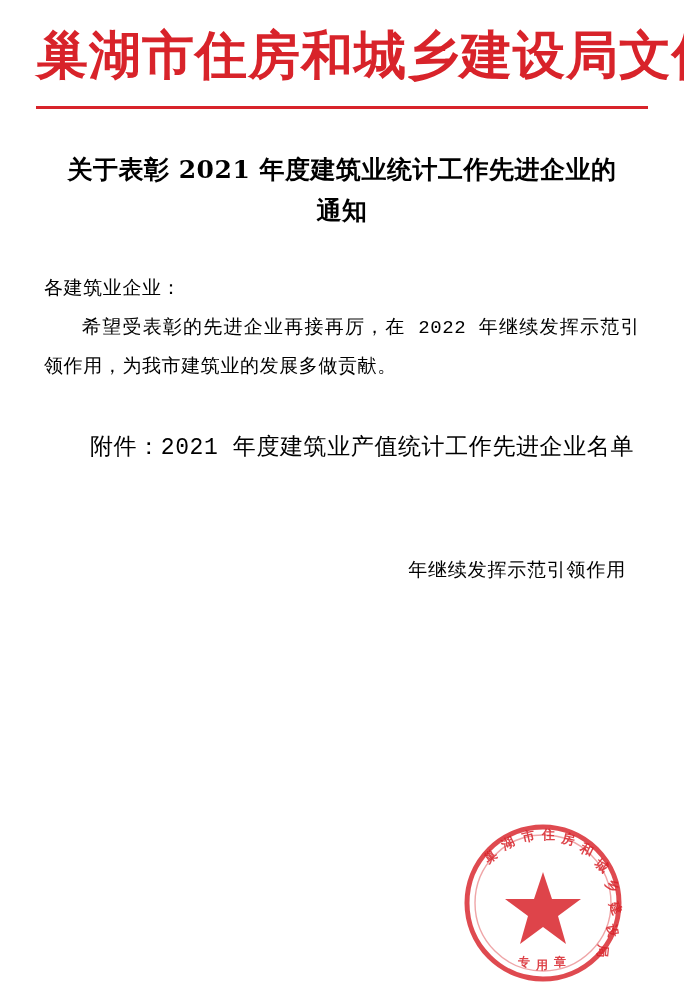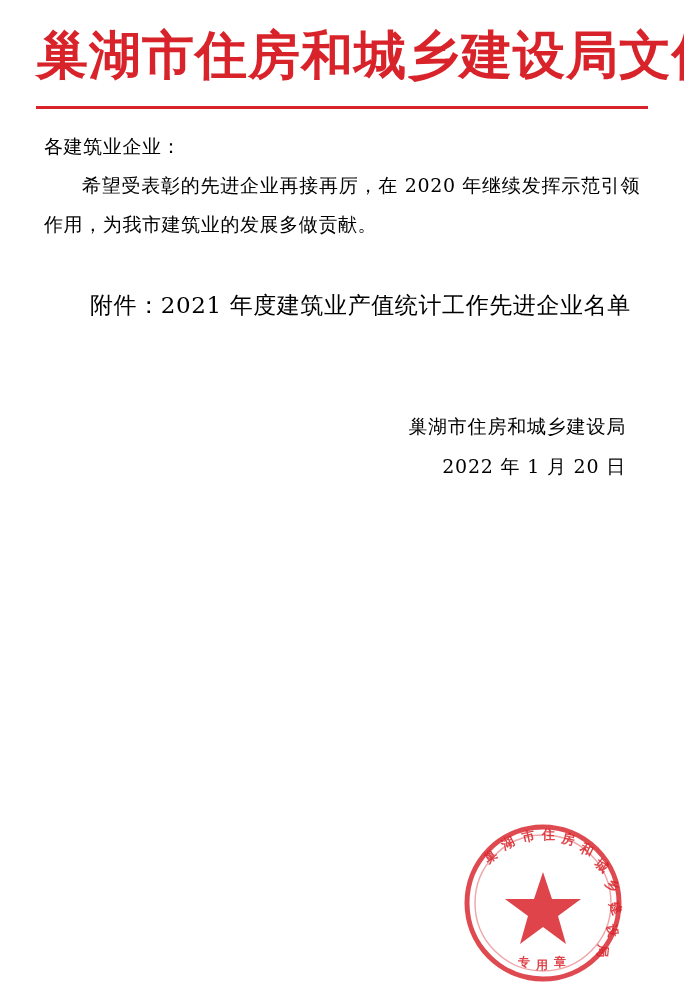--- a/index.html
+++ b/index.html
@@ -62,25 +62,26 @@
     text-align: center;
     font-weight: bold;
     font-size: 25px;
     line-height: 1.65;
     padding: 0 28px;
     letter-spacing: 0.5px;
   }
 
   
   .body-wrap {
-    margin-top: 18px;
+    margin-top: 38px;
     font-size: 19px;
     line-height: 2.05;
     letter-spacing: 0.6px;
     padding: 0 8px;
+    font-family: Liberation Mono, monospace;
   }
   .salutation {
     text-align: left;
   }
   .para {
     text-indent: 2em;
     text-align: justify;
     text-justify: inter-ideograph;
   }
   .para + .para {
@@ -122,33 +123,33 @@
 
 <div class="page">
 
   <div class="masthead">
     <div class="masthead-title">巢湖市住房和城乡建设局文件</div>
   </div>
 
 
   <div class="red-rule"></div>
 
+  <div class="doc-title">关于表彰 2021 年度建筑业统计工作先进企业的通知</div>
 
   <div class="body-wrap">
     <div class="salutation">各建筑业企业：</div>
 
 
-    <div class="para">希望受表彰的先进企业再接再厉，在 2020 年继续发挥示范引领作用，为我市建筑业的发展多做贡献。</div>
+    <div class="para">希望受表彰的先进企业再接再厉，在 2022 年继续发挥示范引领作用，为我市建筑业的发展多做贡献。</div>
 
     <div class="attachment">附件：2021 年度建筑业产值统计工作先进企业名单</div>
   </div>
 
   <div class="signature">
-    <div>巢湖市住房和城乡建设局</div>
-    <div>2022 年 1 月 20 日</div>
+    <div>年继续发挥示范引领作用</div>
   </div>
 
   <div class="seal">
     <svg width="166" height="166" viewBox="0 0 166 166" xmlns="http://www.w3.org/2000/svg">
       <g opacity="0.82" fill="none" stroke="#d8232a">
         <circle cx="83" cy="83" r="76" stroke-width="5"></circle>
         <circle cx="83" cy="83" r="68" stroke-width="1.4" opacity="0.5"></circle>
       </g>
       <g opacity="0.85" fill="#d8232a" stroke="none">
         <polygon points="83,52 92,79 121,79 98,96 106,124 83,107 60,124 68,96 45,79 74,79"></polygon>

